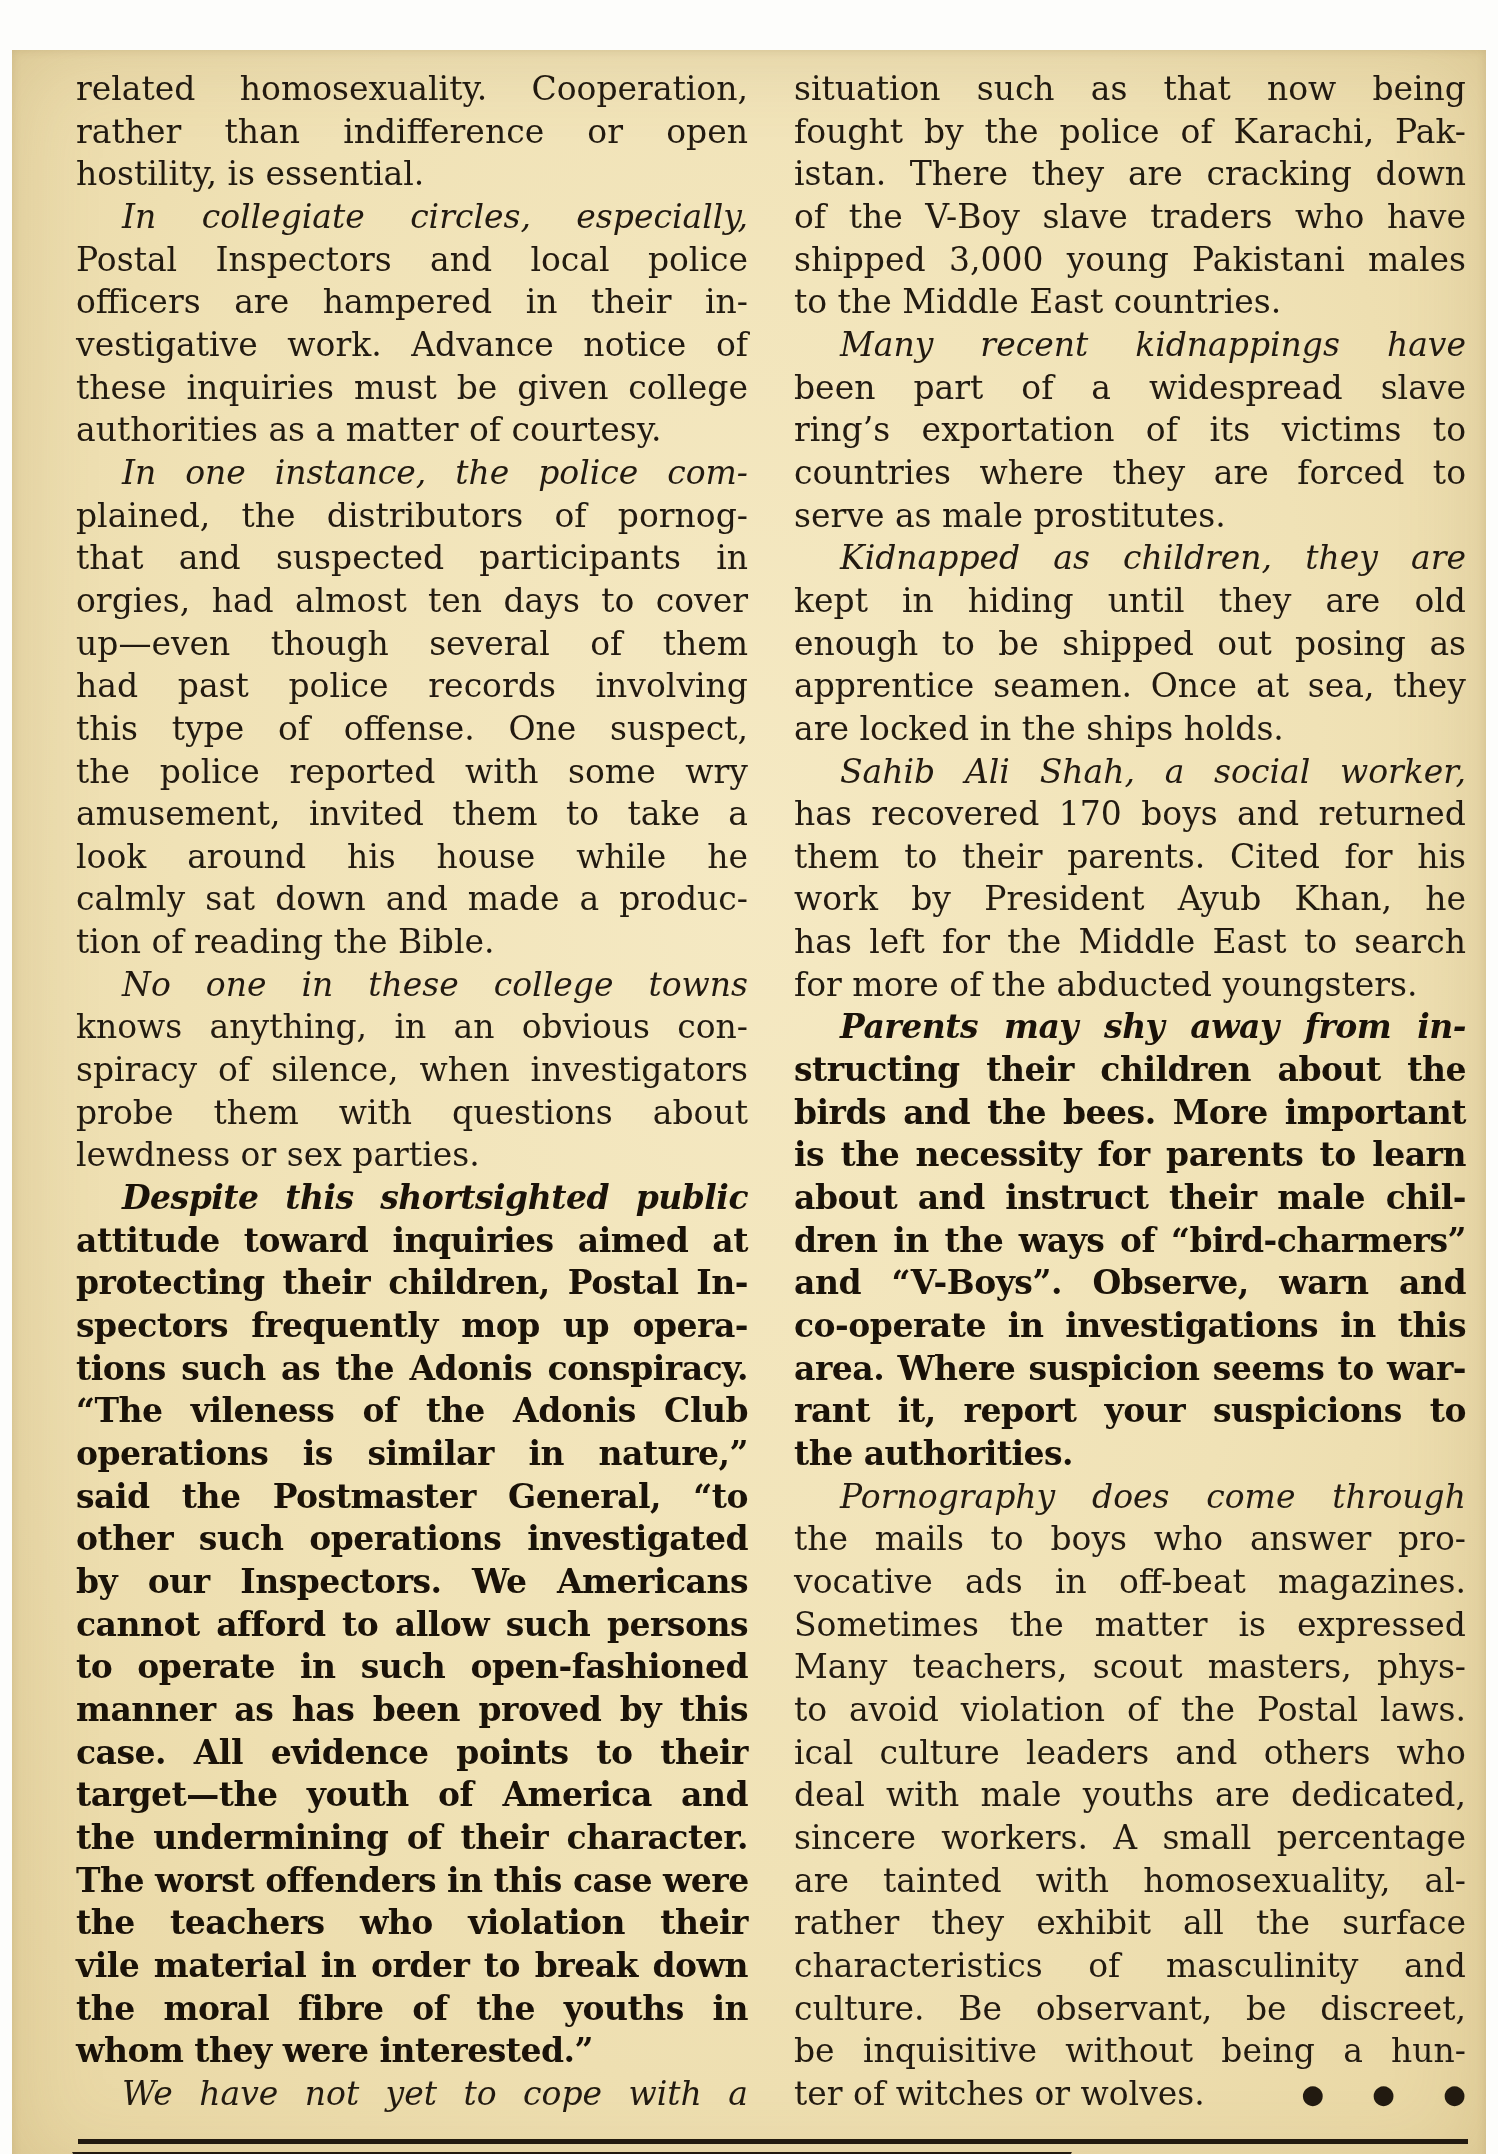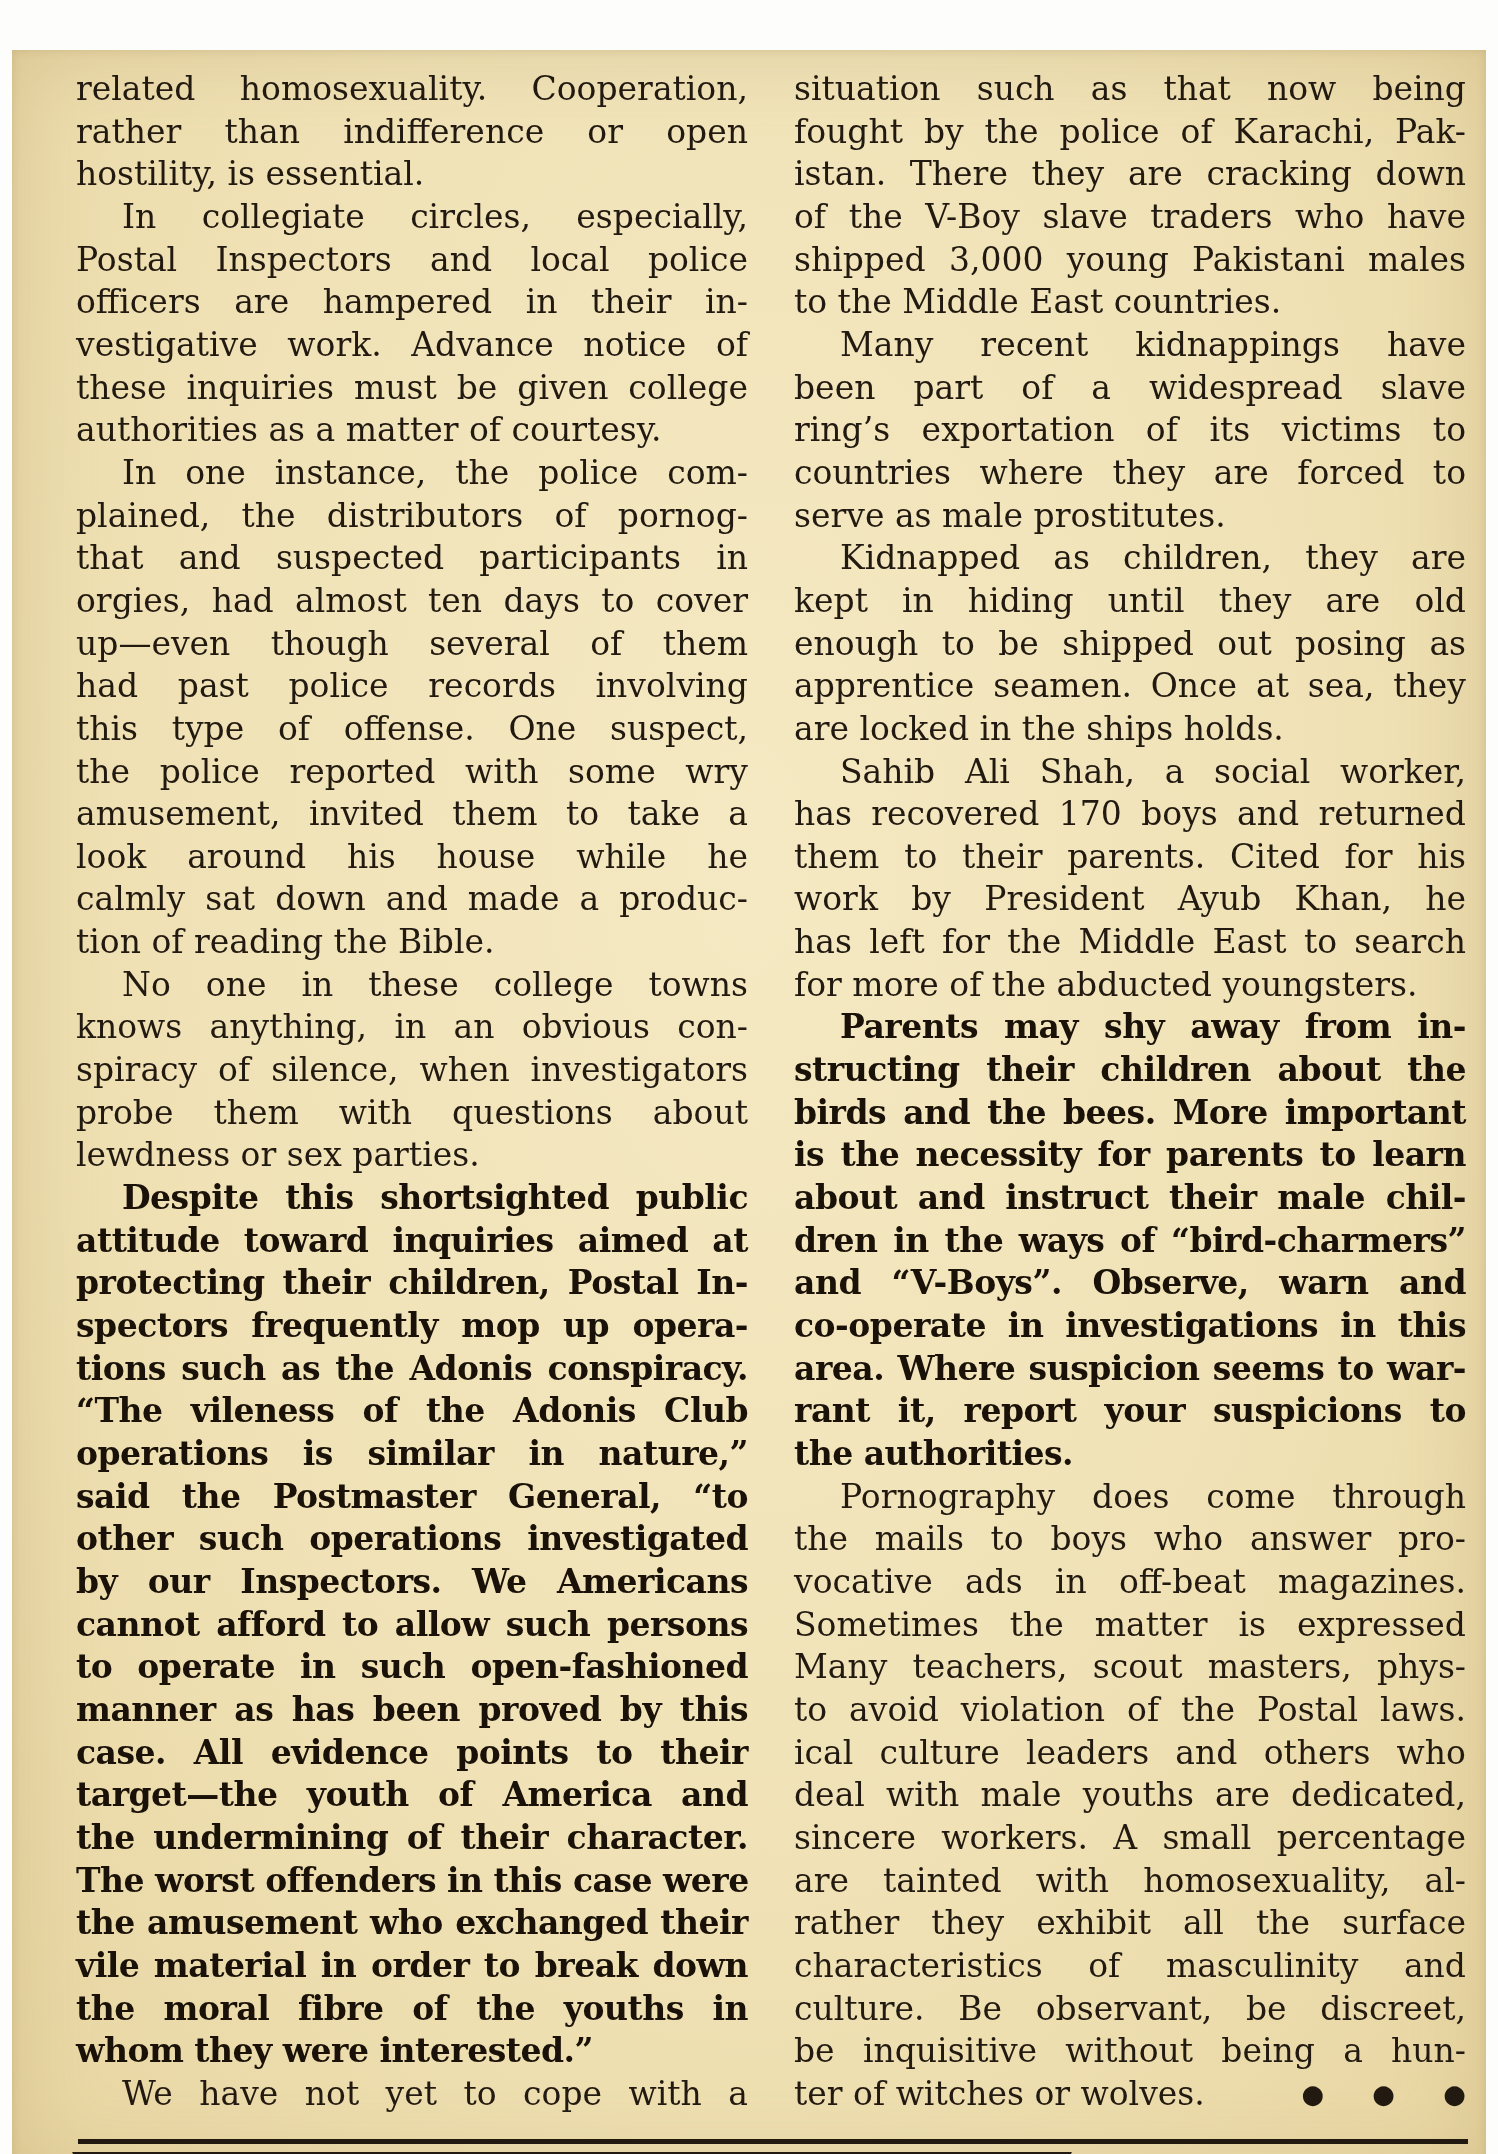--- a/index.html
+++ b/index.html
@@ -8,21 +8,21 @@
   .paper{position:absolute;left:12px;top:22px;width:1474px;height:2128px;
          background:radial-gradient(ellipse at 50% 38%, #f5e9c3 0%, #f0e2b6 55%, #e8d6a2 100%);
          box-shadow:inset 0 0 90px rgba(140,110,50,.20), inset 0 0 10px rgba(120,90,40,.18);margin-top:28px;}
   .col{position:absolute;top:18px;width:672px;color:var(--ink,#221a10);
        font-size:33px;}
   .col-left{left:64px;}
   .col-right{left:782px;}
   .line{height:42.66px;line-height:42.66px;white-space:nowrap;
         text-align:justify;text-align-last:justify;text-justify:inter-word;overflow:visible;}
   .line.bold{font-weight:bold;letter-spacing:-0.5px;color:var(--ink-bold,#1a1208);}
-  .line.indent{text-indent:46px;}
+  .line.indent{text-indent:46px;font-style:italic;}
   .line.last{text-align-last:left;}
   .line.endline{display:flex;justify-content:space-between;align-items:flex-end;}
   .dots{letter-spacing:20px;margin-right:-20px;font-size:26px;line-height:42.66px;}
   .rule{position:absolute;left:66px;top:2089px;width:1390px;height:5px;background:var(--ink,#221a10);}
   .zigzag{position:absolute;left:60px;top:2098px;width:1400px;height:24px;overflow:hidden;
           font-family:"DejaVu Sans","Liberation Sans",sans-serif;font-size:28px;line-height:25px;
           letter-spacing:-6px;color:var(--ink,#221a10);white-space:nowrap;}
 </style>
 </head>
 <body>
@@ -66,21 +66,21 @@
         <div class="line bold">said the Postmaster General, “to</div>
         <div class="line bold">other such operations investigated</div>
         <div class="line bold">by our Inspectors. We Americans</div>
         <div class="line bold">cannot afford to allow such persons</div>
         <div class="line bold">to operate in such open-fashioned</div>
         <div class="line bold">manner as has been proved by this</div>
         <div class="line bold">case. All evidence points to their</div>
         <div class="line bold">target—the youth of America and</div>
         <div class="line bold">the undermining of their character.</div>
         <div class="line bold">The worst offenders in this case were</div>
-        <div class="line bold">the amusement who exchanged their</div>
+        <div class="line bold">the teachers who violation their</div>
         <div class="line bold">vile material in order to break down</div>
         <div class="line bold">the moral fibre of the youths in</div>
         <div class="line bold last">whom they were interested.”</div>
         <div class="line indent">We have not yet to cope with a</div>
       </div>
     <div class="col col-right">
         <div class="line">situation such as that now being</div>
         <div class="line">fought by the police of Karachi, Pak-</div>
         <div class="line">istan. There they are cracking down</div>
         <div class="line">of the V-Boy slave traders who have</div>

